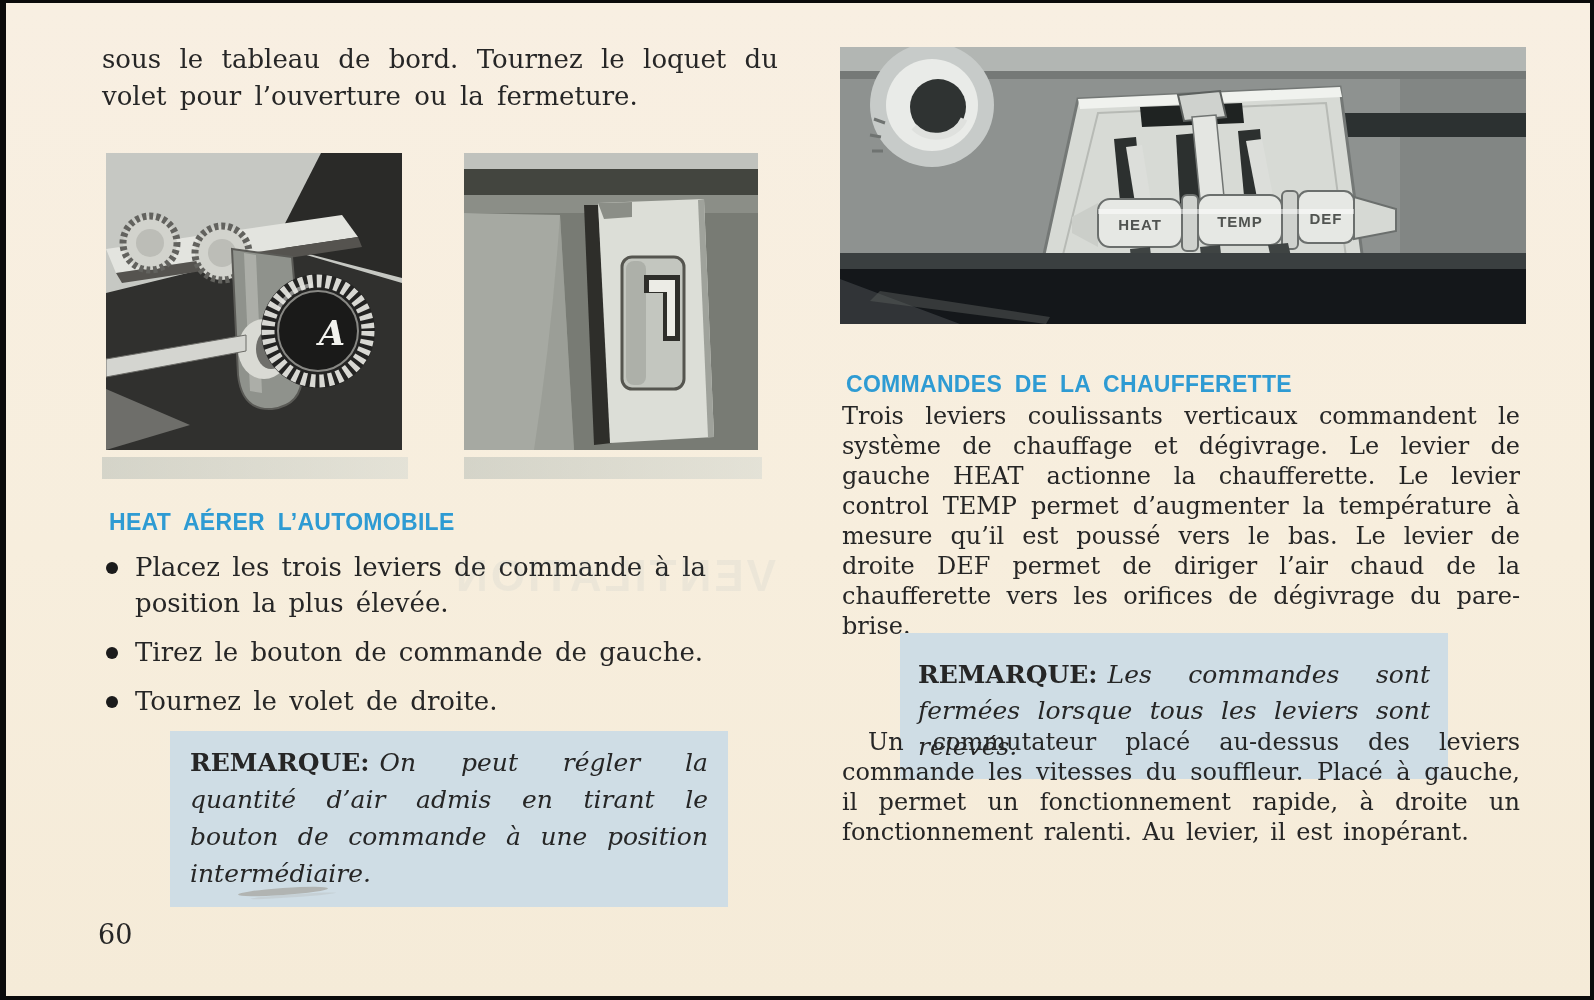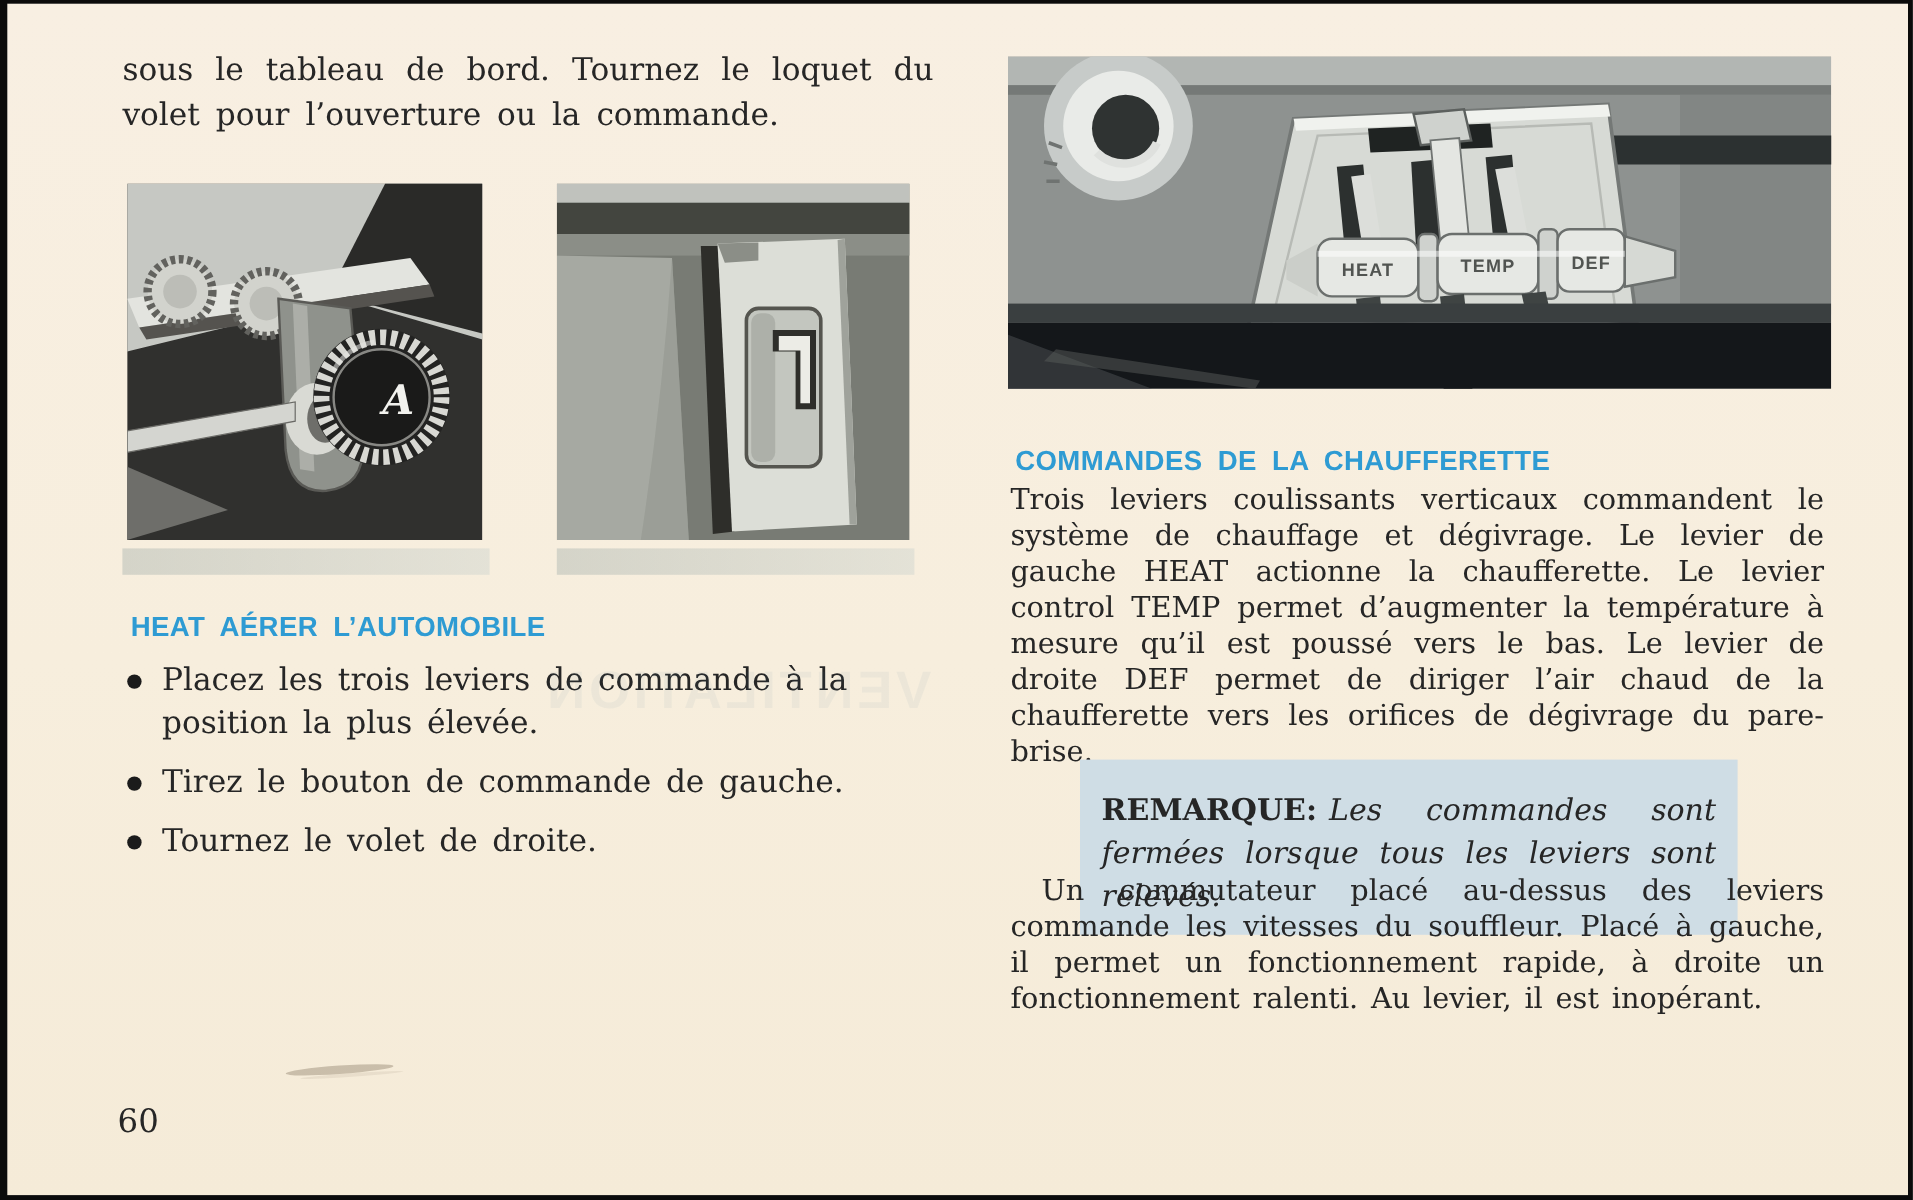--- a/index.html
+++ b/index.html
@@ -47,21 +47,21 @@
   .body2{position:absolute;left:836px;top:724px;width:678px;margin:0;
     font-size:24px;line-height:30px;text-align:justify;word-spacing:3px;text-indent:26px;}
   .photo-label{font-family:"Liberation Sans",sans-serif;font-weight:700;
     letter-spacing:1px;fill:#515451;}
 </style>
 </head>
 <body>
 
 <div class="page">
 
-  <p class="intro">sous le tableau de bord. Tournez le loquet du volet pour l’ouverture ou la commande.</p>
+  <p class="intro">sous le tableau de bord. Tournez le loquet du volet pour l’ouverture ou la fermeture.</p>
 
   <svg class="photoA" width="296" height="297" viewBox="0 0 296 297">
     <rect width="296" height="297" fill="#30302e"></rect>
     <polygon points="0,0 296,0 296,130 180,96 0,140" fill="#c6c8c3"></polygon>
     <polygon points="215,0 296,0 296,125 168,92" fill="#2a2a28"></polygon>
     <polygon points="0,96 236,62 252,84 10,120" fill="#e3e4df"></polygon>
     <polygon points="10,120 252,84 256,94 16,130" fill="#55534f"></polygon>
     <g>
       <circle cx="44" cy="90" r="27" fill="#d2d3cd" stroke="#62625e" stroke-width="7" stroke-dasharray="4 3"></circle>
       <circle cx="44" cy="90" r="14" fill="#bcbdb7"></circle>
@@ -115,20 +115,23 @@
     <li>
       <span class="dot"></span>
       <span class="btxt">Tirez le bouton de commande de gauche.</span>
     </li>
     <li>
       <span class="dot"></span>
       <span class="btxt">Tournez le volet de droite.</span>
     </li>
   </ul>
 
+  <div class="note note-left">
+    <span class="note-label">REMARQUE:</span><span class="note-text">On peut régler la quantité d’air admis en tirant le bouton de commande à une position intermédiaire.</span>
+  </div>
 
   <div class="ghost">VENTILATION</div>
 
   <div class="pagenum">60</div>
   <div class="smudge"></div>
 
   <svg class="photoC" width="686" height="277" viewBox="0 0 686 277">
     <rect width="686" height="277" fill="#8e9290"></rect>
     <rect width="686" height="24" fill="#b2b6b3"></rect>
     <rect y="24" width="686" height="8" fill="#757977"></rect>

